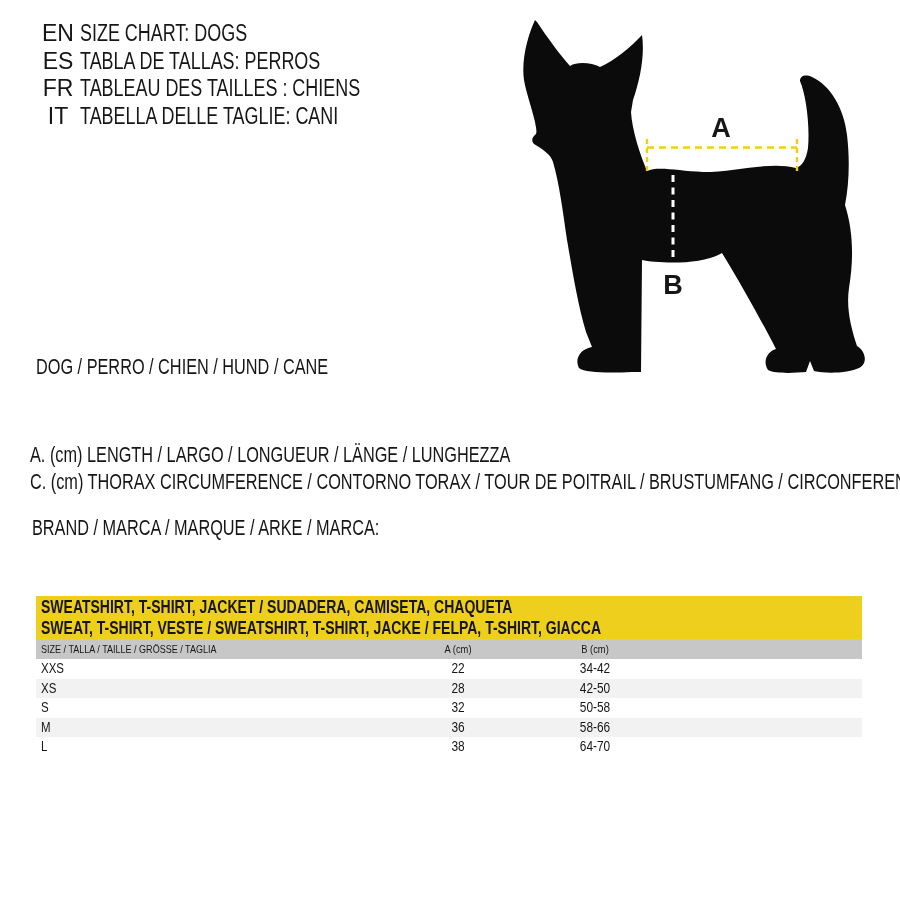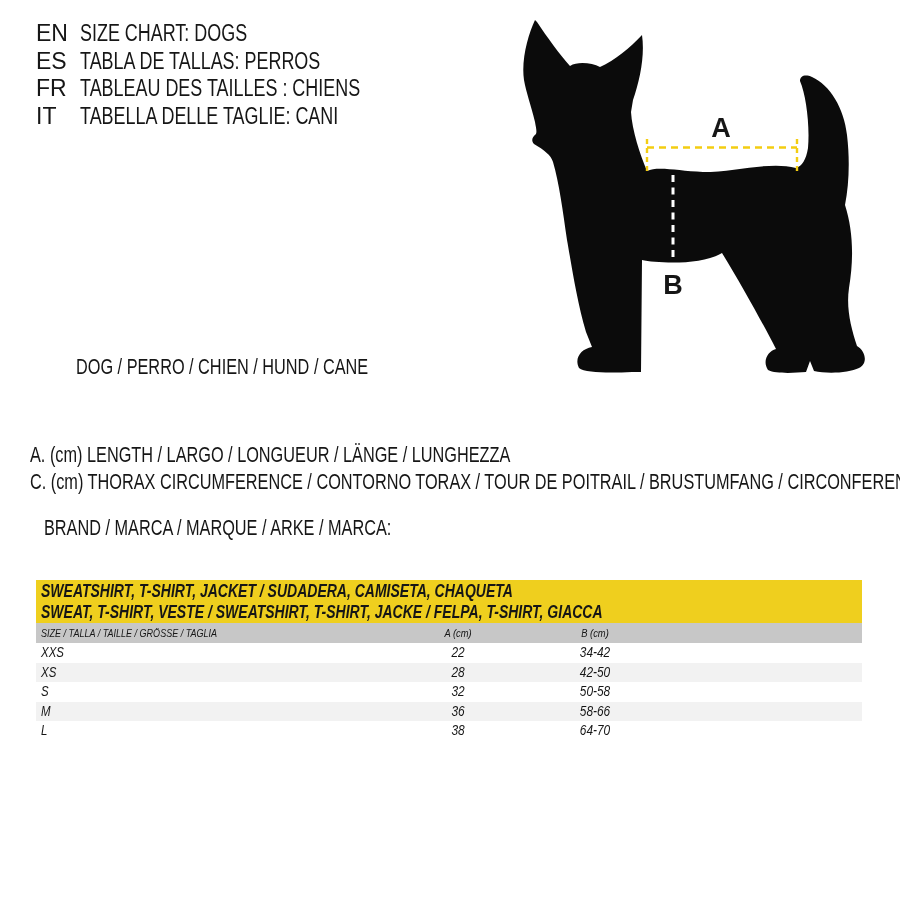--- a/index.html
+++ b/index.html
@@ -16,38 +16,38 @@
   body{font-family:"Liberation Sans",sans-serif;color:var(--text);}
   .canvas{position:relative;width:900px;height:900px;background:#fff;overflow:hidden;}
 
   
   .cx{display:inline-block;white-space:nowrap;transform-origin:0 50%;}
   .s74{transform:scaleX(.74);}
   .s78{transform:scaleX(.78);}
 
   
   .lang-list{position:absolute;left:36px;top:20px;}
-  .lang-row{display:flex;height:27.5px;line-height:27.5px;font-size:23px;}
+  .lang-row{display:flex;height:27.5px;line-height:27.5px;font-size:23px;text-align:center;}
   .lang-code{display:inline-block;width:44px;flex:0 0 44px;}
 
   
   .dog-svg{position:absolute;left:480px;top:0;width:420px;height:390px;}
   .dog-svg path{fill:var(--silhouette-black);}
   .dash-a{stroke:var(--accent-yellow);stroke-width:2.4;fill:none;}
   .dash-b{stroke:var(--marker-white);stroke-width:3;fill:none;}
   .marker-label{font-family:"Liberation Sans",sans-serif;font-weight:700;font-size:27px;fill:var(--text);}
 
   
   .cap{position:absolute;font-size:22px;line-height:27px;white-space:nowrap;}
-  .cap-dog{left:36px;top:353px;margin-left:40px;}
+  .cap-dog{left:36px;top:353px;}
   .cap-measures{left:30px;top:441px;}
-  .cap-brand{left:44px;top:514px;}
+  .cap-brand{left:32px;top:514px;}
 
   
-  .size-table{position:absolute;left:36px;top:580px;width:826px;font-style:italic;}
+  .size-table{position:absolute;left:36px;top:596px;width:826px;}
   .t-yellow{background:var(--table-header-yellow);height:43px;padding:1px 0 0 5px;}
   .t-yellow .hline{display:block;font-weight:700;font-size:17.5px;line-height:20.5px;white-space:nowrap;transform:scaleX(.80);transform-origin:0 50%;}
   .t-gray{position:relative;background:var(--table-subheader-gray);height:20px;font-size:11px;line-height:20px;}
   .t-row{position:relative;height:19.5px;font-size:14px;line-height:19.5px;}
   .t-row.alt{background:var(--row-stripe);}
   .c-size{position:absolute;left:5px;top:0;white-space:nowrap;transform:scaleX(.82);transform-origin:0 50%;}
   .c-a{position:absolute;left:422px;top:0;white-space:nowrap;transform:translateX(-50%) scaleX(.85);}
   .c-b{position:absolute;left:559px;top:0;white-space:nowrap;transform:translateX(-50%) scaleX(.85);}
 </style>
 </head>

